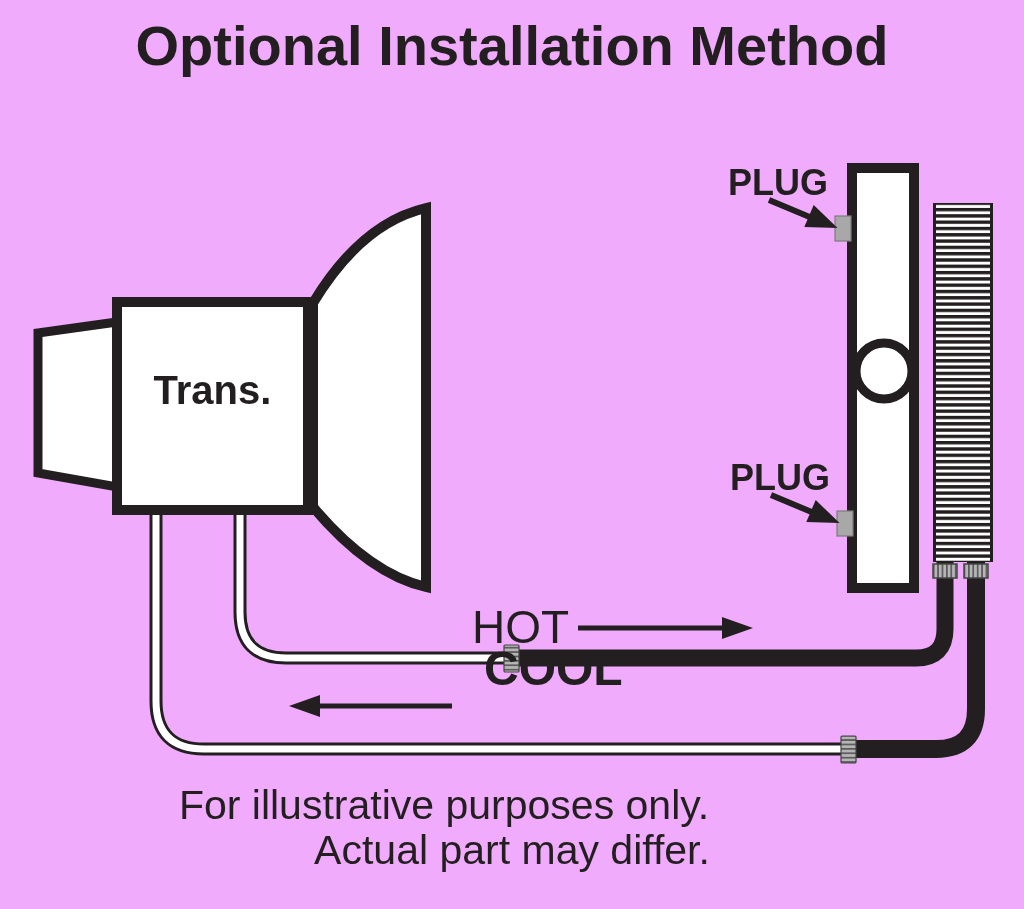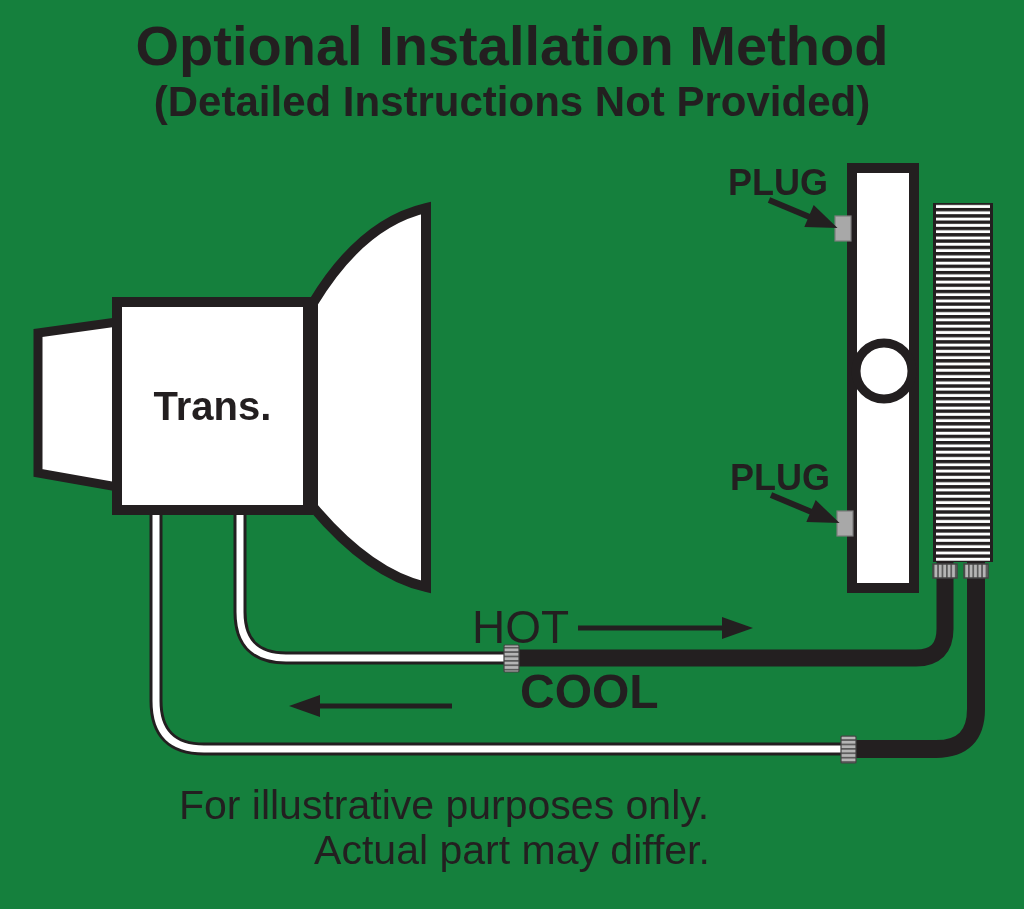--- a/index.html
+++ b/index.html
@@ -1,40 +1,40 @@
 <!DOCTYPE html>
 <html><head>
 <meta charset="utf-8">
 <style>
   html,body{margin:0;padding:0;background:#fff;}
   .canvas{
     position:relative;
     width:1024px;height:909px;
-    background:#15803d;
+    background:#f0abfc;
     overflow:hidden;
     font-family:"Liberation Sans", sans-serif;
     color:#231f20;
   }
   .txt{position:absolute;line-height:1;white-space:nowrap;color:#231f20;}
   .title{
     top:18px;left:0;width:1024px;text-align:center;
     font-size:56px;font-weight:700;letter-spacing:0px;
   }
   .subtitle{
     top:81px;left:0;width:1024px;text-align:center;
     font-size:42px;font-weight:700;
   }
   .trans-label{
     top:370px;left:117px;width:191px;text-align:center;
-    font-size:40px;font-weight:700;margin-top:16px;
+    font-size:40px;font-weight:700;
   }
   .plug-top{top:165px;left:728px;font-size:36px;font-weight:700;}
   .plug-bottom{top:460px;left:730px;font-size:36px;font-weight:700;}
   .hot-label{top:604px;left:472px;font-size:46px;font-weight:400;}
-  .cool-label{top:668px;left:484px;font-size:48px;font-weight:700;margin-left:36px;}
+  .cool-label{top:645px;left:484px;font-size:48px;font-weight:700;}
   .footer1{top:785px;left:0;width:888px;text-align:center;font-size:41px;font-weight:400;}
   .footer2{top:830px;left:0;width:1024px;text-align:center;font-size:41px;font-weight:400;}
   svg{position:absolute;top:0;left:0;}
 </style>
 </head>
 <body>
 
 <div class="canvas">
 
   <svg width="1024" height="909" viewBox="0 0 1024 909" aria-hidden="true">
@@ -96,21 +96,20 @@
       <line x1="769" y1="200" x2="812" y2="218" stroke="#231f20" stroke-width="6"></line>
       <polygon points="0,-12 31,0 0,12" fill="#231f20" transform="translate(809,216) rotate(23)"></polygon>
     </g>
     <g>
       <line x1="771" y1="495" x2="814" y2="513" stroke="#231f20" stroke-width="6"></line>
       <polygon points="0,-12 31,0 0,12" fill="#231f20" transform="translate(811,511) rotate(23)"></polygon>
     </g>
   </svg>
 
   <div class="txt title">Optional Installation Method</div>
-  <div class="txt subtitle">(Detailed Instructions Not Provided)</div>
 
   <div class="txt trans-label">Trans.</div>
 
   <div class="txt plug-top">PLUG</div>
   <div class="txt plug-bottom">PLUG</div>
 
   <div class="txt hot-label">HOT</div>
   <div class="txt cool-label">COOL</div>
 
   <div class="txt footer1">For illustrative purposes only.</div>

